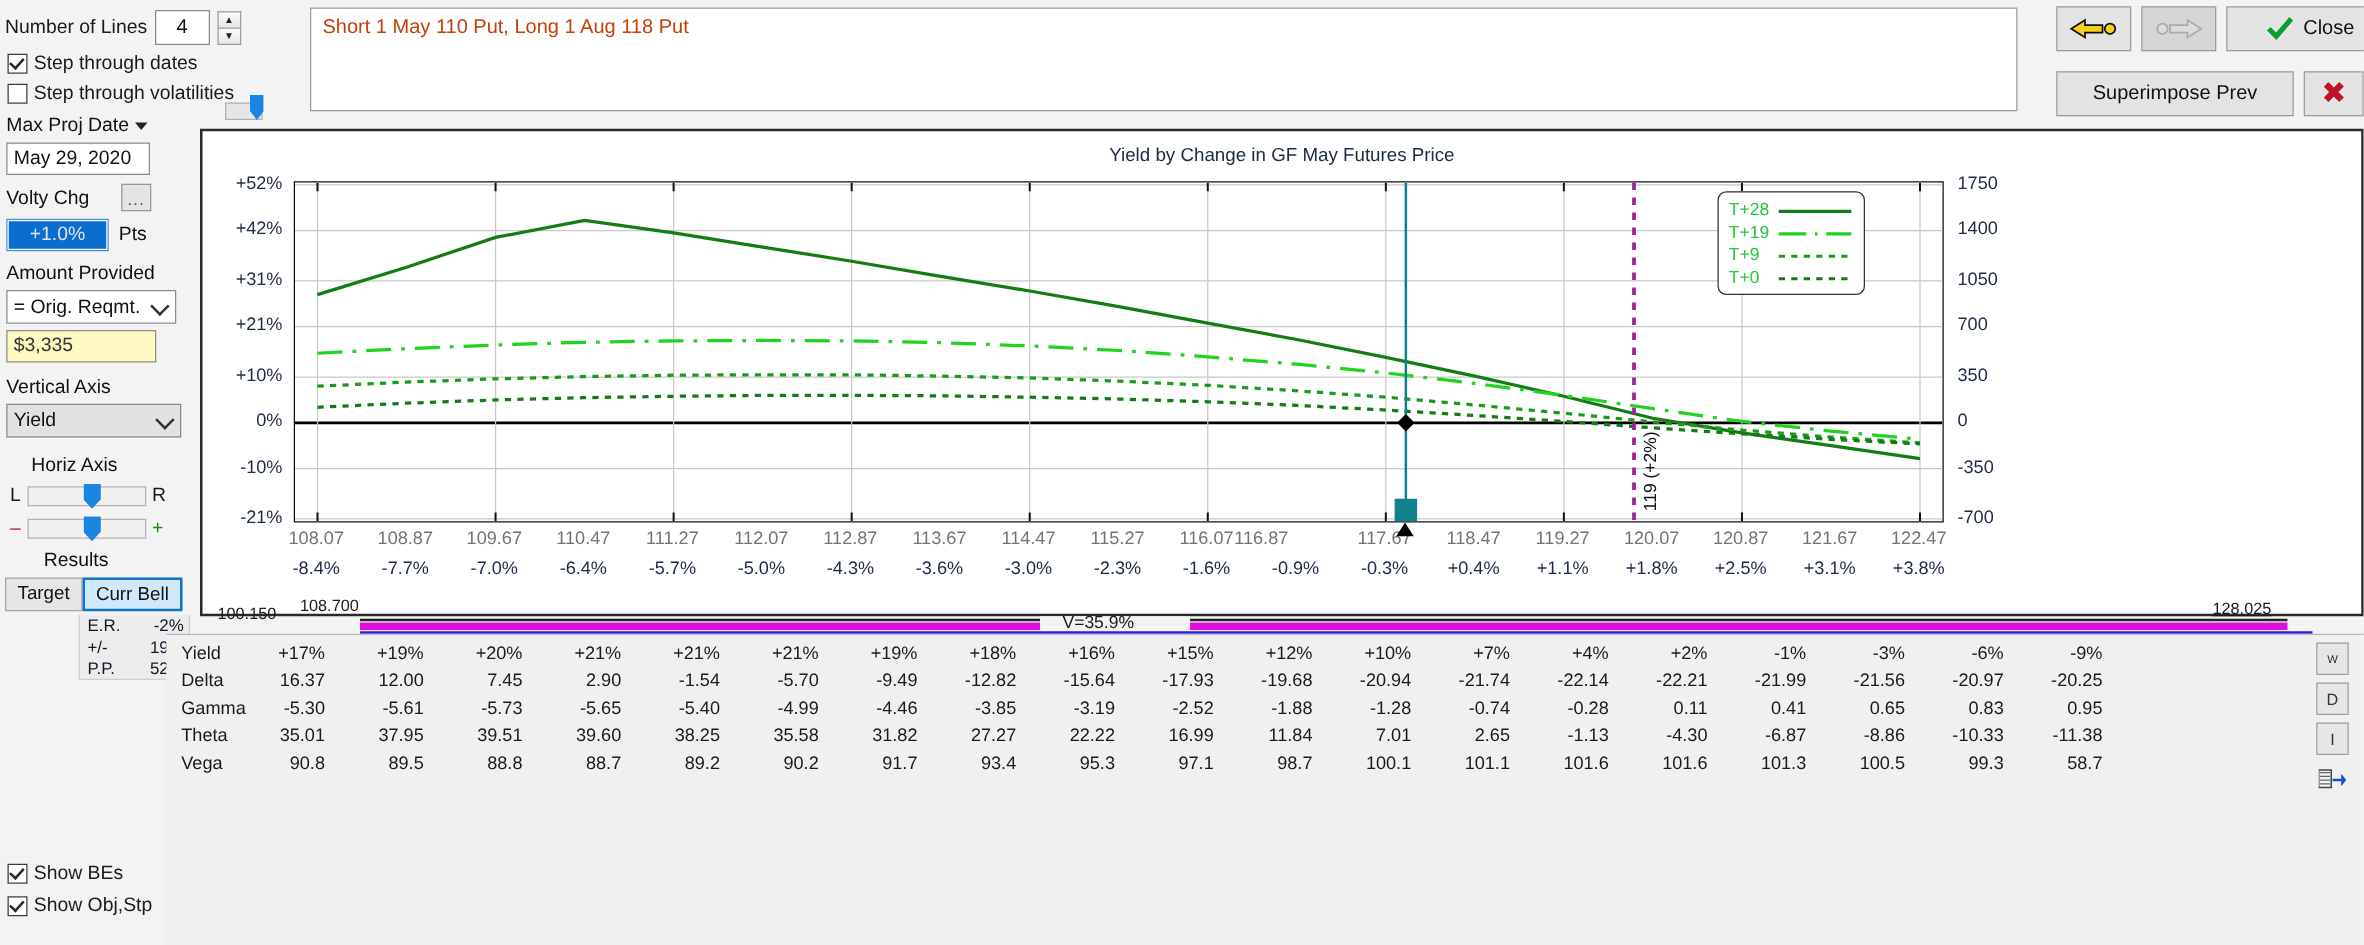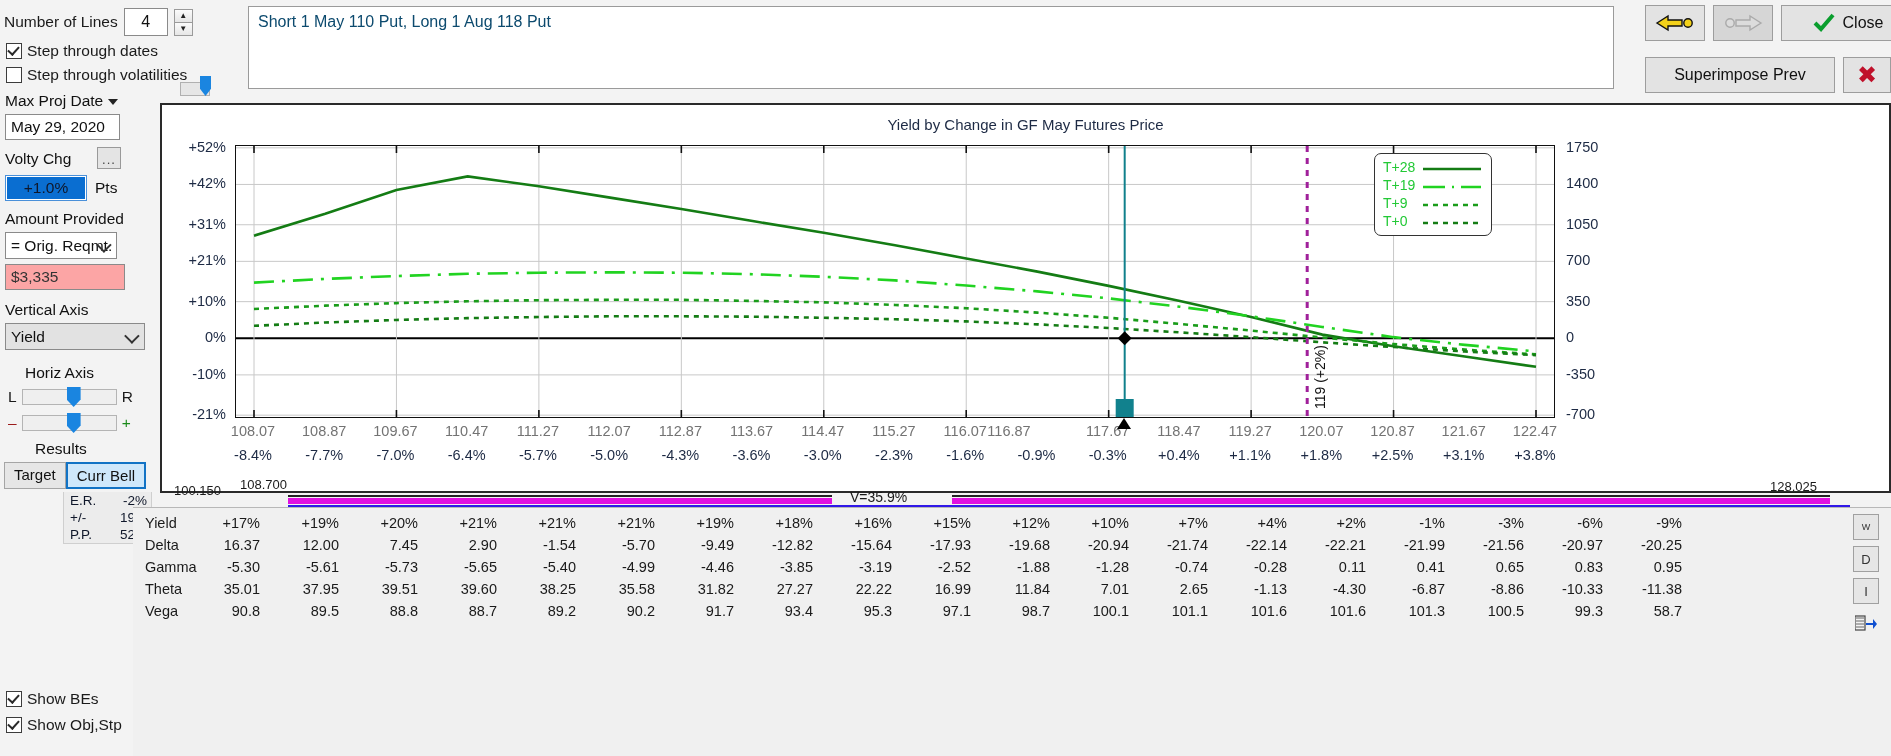--- a/index.html
+++ b/index.html
@@ -32,30 +32,30 @@
   .chk.on::after{content:"";position:absolute;left:3px;top:0px;width:5px;height:9px;
     border:solid #2a2a2a;border-width:0 2px 2px 0;transform:rotate(42deg);}
 
   .hdr{position:absolute;left:5px;font-size:15.5px;color:#111;}
   .caret{display:inline-block;width:0;height:0;border-left:5px solid transparent;
     border-right:5px solid transparent;border-top:6px solid #222;margin-left:5px;
     vertical-align:middle;}
 
   .txtbox{position:absolute;border:1px solid #8a8a8a;background:#fff;
     display:flex;align-items:center;padding-left:5px;font-size:15.5px;color:#111;box-sizing:border-box;}
-  .graybox{position:absolute;border:1px solid #8a8a8a;background:#fca5a5;
+  .graybox{position:absolute;border:1px solid #8a8a8a;background:#fef9c3;
     display:flex;align-items:center;padding-left:5px;font-size:15.5px;color:#333;box-sizing:border-box;}
 
   .dotsbtn{position:absolute;border:1px solid #999;background:#e4e4e4;
     display:flex;align-items:flex-end;justify-content:center;font-size:13px;color:#444;
     box-sizing:border-box;padding-bottom:1px;letter-spacing:1px;}
 
   .voltybox{position:absolute;border:1px solid #4a90d9;background:#fff;box-sizing:border-box;
     padding:1px;}
-  .voltysel{background:#0a6ed1;color:#0f172a;height:100%;display:flex;align-items:center;
+  .voltysel{background:#0a6ed1;color:#e5e5e5;height:100%;display:flex;align-items:center;
     justify-content:center;font-size:15.5px;box-sizing:border-box;text-align:center;}
 
   .selbox{position:absolute;border:1px solid #8a8a8a;background:#fff;box-sizing:border-box;
     display:flex;align-items:center;padding-left:5px;font-size:15.5px;color:#111;}
   .selbox.gray{background:#e2e2e2;}
   .chev{position:absolute;right:8px;top:50%;margin-top:-5px;width:9px;height:9px;
     border:solid #333;border-width:0 2px 2px 0;transform:rotate(45deg) translateY(-2px);}
 
   .slider-wrap{position:absolute;display:flex;align-items:center;gap:5px;}
   .slider-track{width:93px;height:14px;background:#efefef;border:1px solid #b4b4b4;position:relative;}
@@ -68,21 +68,21 @@
   .seg.active{background:#cfe8fb;border:2px solid #1273c5;color:#111;}
 
   .restab{position:absolute;background:#ececec;border:1px solid #cfcfcf;border-top:none;}
   .restab .rrow{display:flex;justify-content:space-between;font-size:13.5px;color:#0f172a;
     padding:1px 4px 1px 6px;}
   .restab .rrow .k{min-width:32px;}
 
   
   .desc-box{position:absolute;left:248px;top:6px;width:1366px;height:83px;
     border:1px solid #9a9a9a;background:#fff;box-sizing:border-box;}
-  .desc-txt{padding:6px 9px;font-size:16px;color:#0c4a6e;font-family:"Liberation Sans",sans-serif;}
+  .desc-txt{padding:6px 9px;font-size:16px;color:#c2410c;font-family:"Liberation Sans",sans-serif;}
 
   .nav-btn{position:absolute;border:1px solid #9d9d9d;background:#e3e3e3;box-sizing:border-box;
     display:flex;align-items:center;justify-content:center;font-size:16px;color:#111;}
   .nav-btn.disabled{background:#d6d6d6;color:#a8a8a8;}
   .btn-wide{position:absolute;border:1px solid #9d9d9d;background:#e3e3e3;box-sizing:border-box;
     display:flex;align-items:center;justify-content:center;gap:8px;font-size:16px;color:#111;}
 
   
   .mini-slider{position:absolute;left:180px;top:82px;width:28px;height:12px;
     background:#e6e6e6;border:1px solid #b0b0b0;}
@@ -165,21 +165,21 @@
     <div class="txtbox" style="left:5px;top:114px;width:115px;height:26px">May 29, 2020</div>
 
     <div class="hdr" style="top:150px">Volty Chg</div>
     <div class="dotsbtn" style="left:97px;top:147px;width:24px;height:22px">...</div>
     <div class="voltybox" style="left:5px;top:175px;width:82px;height:26px">
       <div class="voltysel">+1.0%</div>
     </div>
     <div class="hdr" style="left:95px;top:179px">Pts</div>
 
     <div class="hdr" style="top:210px">Amount Provided</div>
-    <div class="selbox" style="left:5px;top:232px;width:112px;height:27px">
+    <div class="selbox" style="left:5px;top:232px;width:136px;height:27px">
       <span>= Orig. Reqmt.</span>
       <span class="chev"></span>
     </div>
     <div class="graybox" style="left:5px;top:264px;width:120px;height:26px">$3,335</div>
 
     <div class="hdr" style="top:301px">Vertical Axis</div>
     <div class="selbox gray" style="left:5px;top:323px;width:140px;height:27px">
       <span>Yield</span>
       <span class="chev"></span>
     </div>

